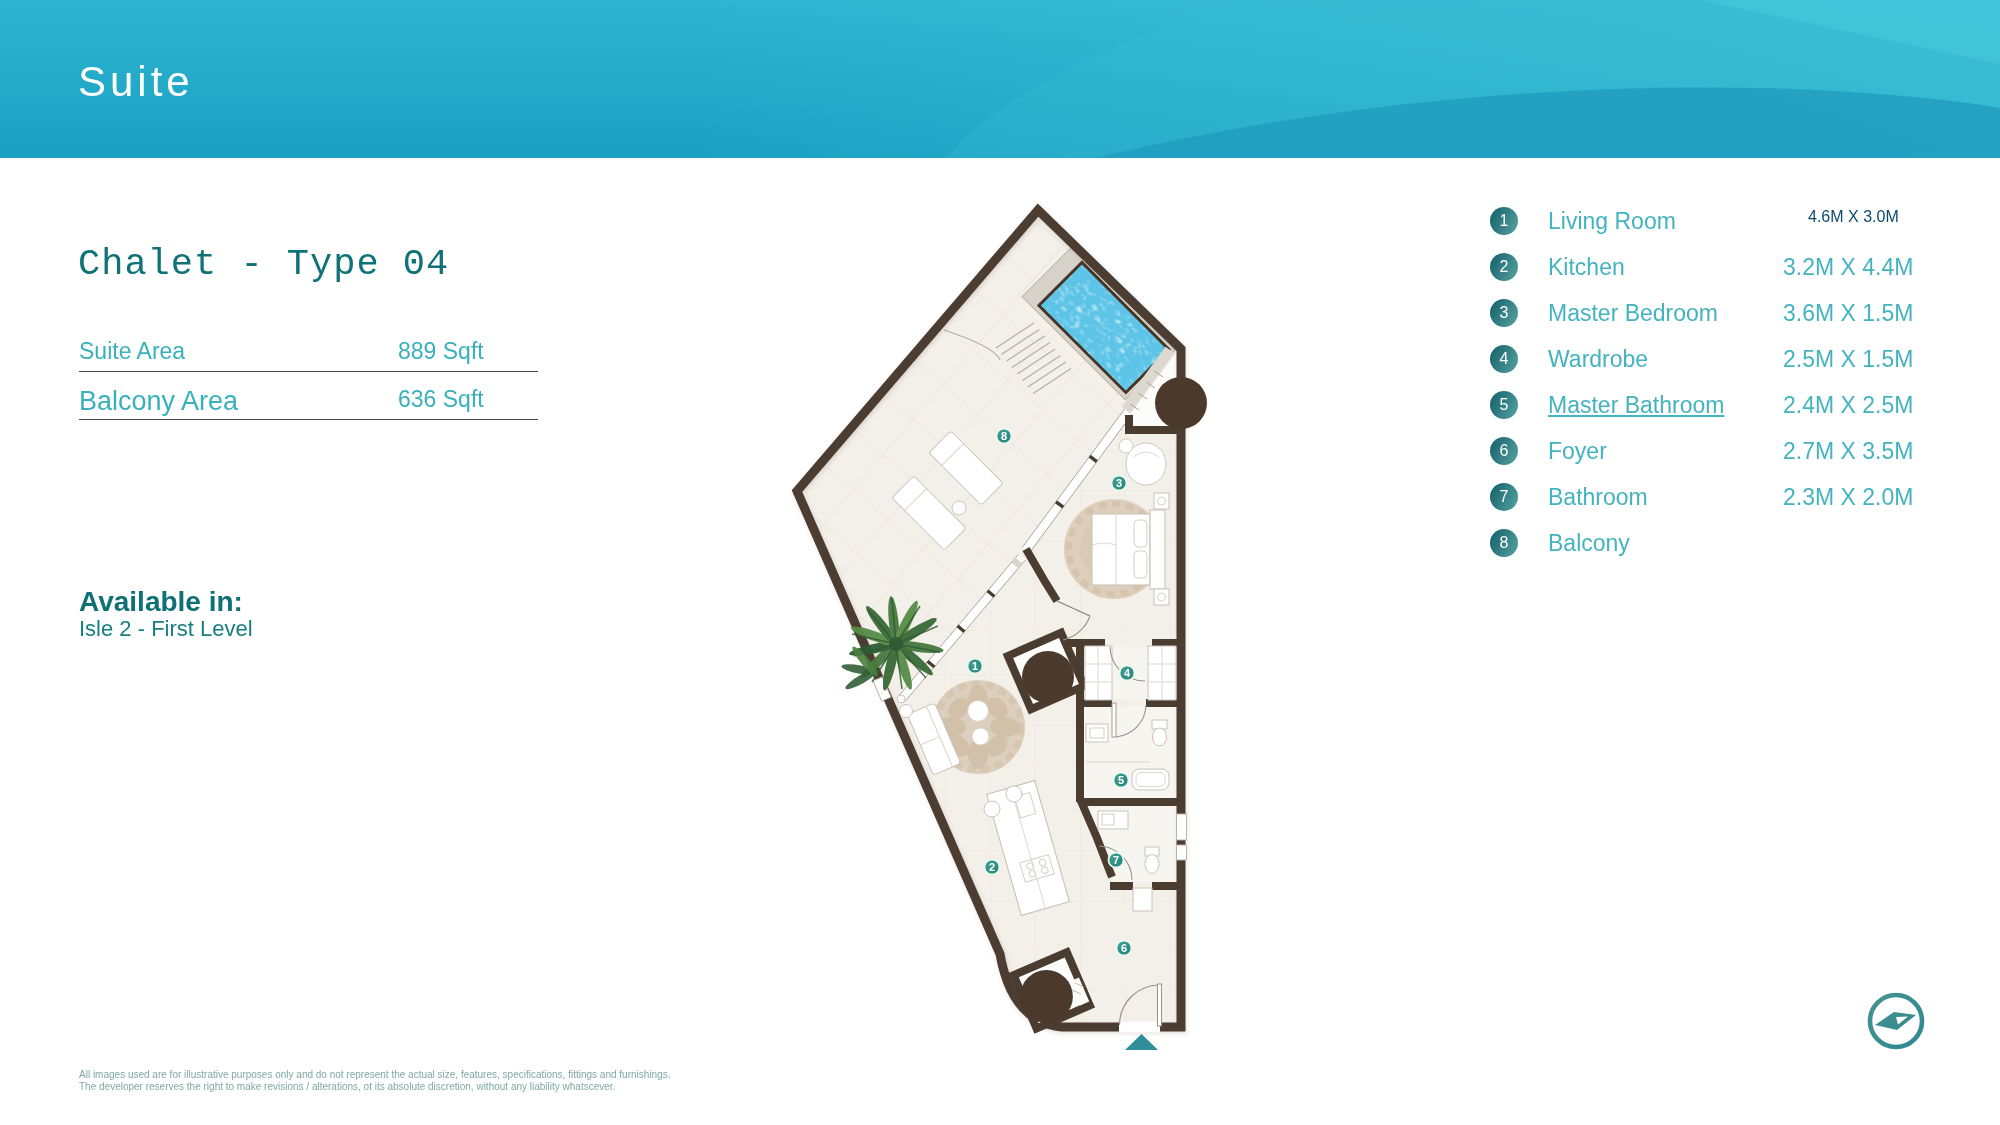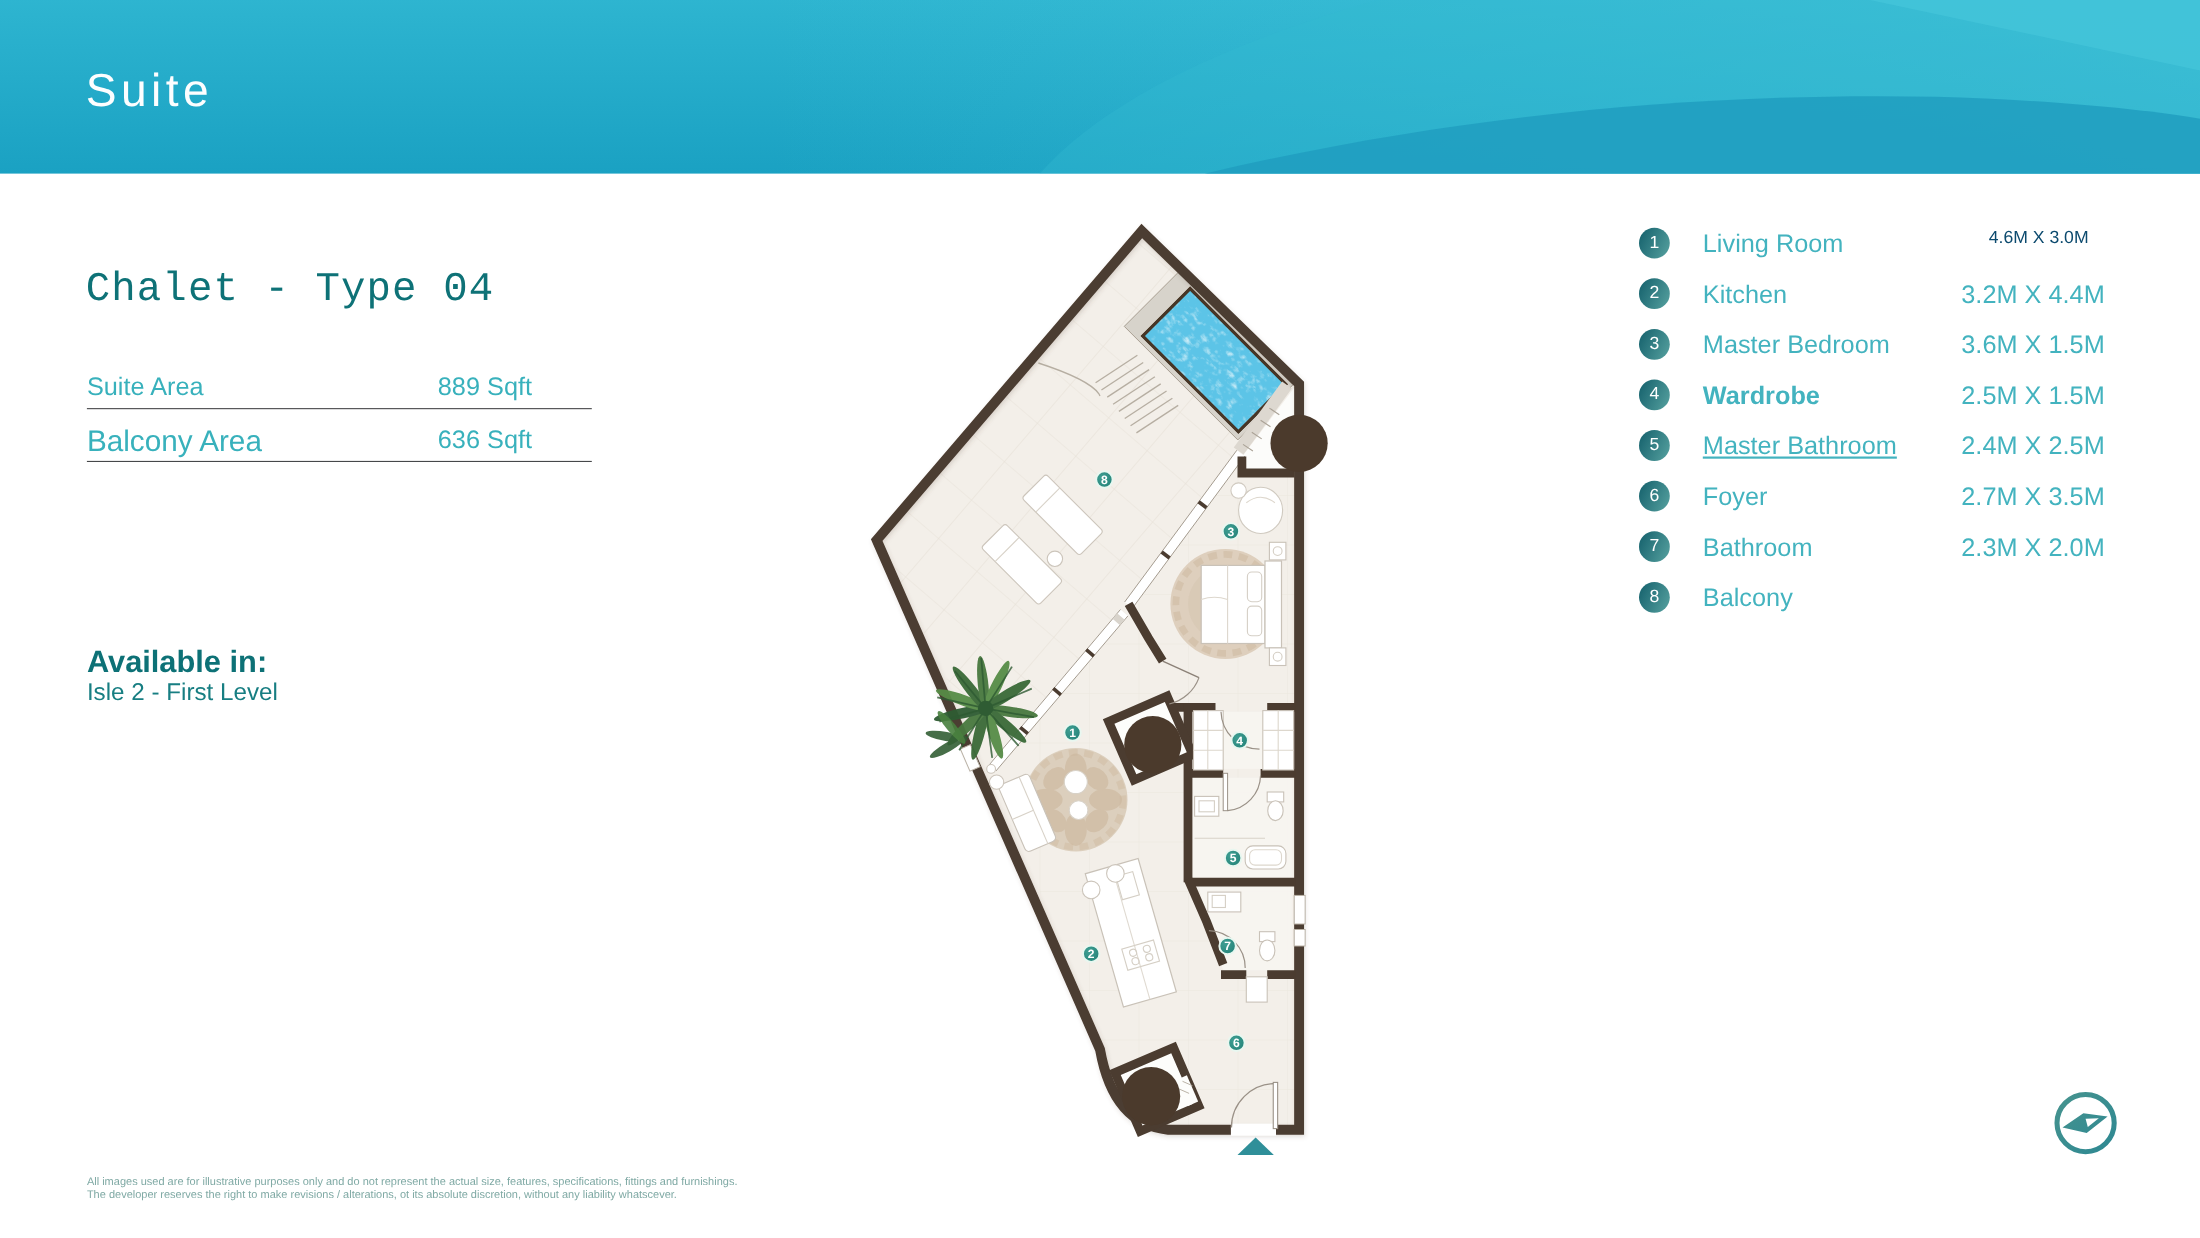--- a/index.html
+++ b/index.html
@@ -72,21 +72,21 @@
   </div>
 
   <div style="position:relative;height:46px;">
     <span style="position:absolute;left:0;top:4px;width:28px;height:28px;border-radius:50%;background:linear-gradient(115deg,#135f6b,#57a2a0);color:#fff;font-size:16px;text-align:center;line-height:28px;">3</span>
     <span style="position:absolute;left:58px;top:5px;font-size:23px;color:#43b3bf;">Master Bedroom</span>
     <span style="position:absolute;left:293px;top:5px;font-size:23px;color:#43b3bf;">3.6M X 1.5M</span>
   </div>
 
   <div style="position:relative;height:46px;">
     <span style="position:absolute;left:0;top:4px;width:28px;height:28px;border-radius:50%;background:linear-gradient(115deg,#135f6b,#57a2a0);color:#fff;font-size:16px;text-align:center;line-height:28px;">4</span>
-    <span style="position:absolute;left:58px;top:5px;font-size:23px;color:#43b3bf;font-weight:bold;">Wardrobe</span>
+    <span style="position:absolute;left:58px;top:5px;font-size:23px;color:#43b3bf;">Wardrobe</span>
     <span style="position:absolute;left:293px;top:5px;font-size:23px;color:#43b3bf;">2.5M X 1.5M</span>
   </div>
 
   <div style="position:relative;height:46px;">
     <span style="position:absolute;left:0;top:4px;width:28px;height:28px;border-radius:50%;background:linear-gradient(115deg,#135f6b,#57a2a0);color:#fff;font-size:16px;text-align:center;line-height:28px;">5</span>
     <span style="position:absolute;left:58px;top:5px;font-size:23px;color:#43b3bf;text-decoration:underline;">Master Bathroom</span>
     <span style="position:absolute;left:293px;top:5px;font-size:23px;color:#43b3bf;">2.4M X 2.5M</span>
   </div>
 
   <div style="position:relative;height:46px;">

